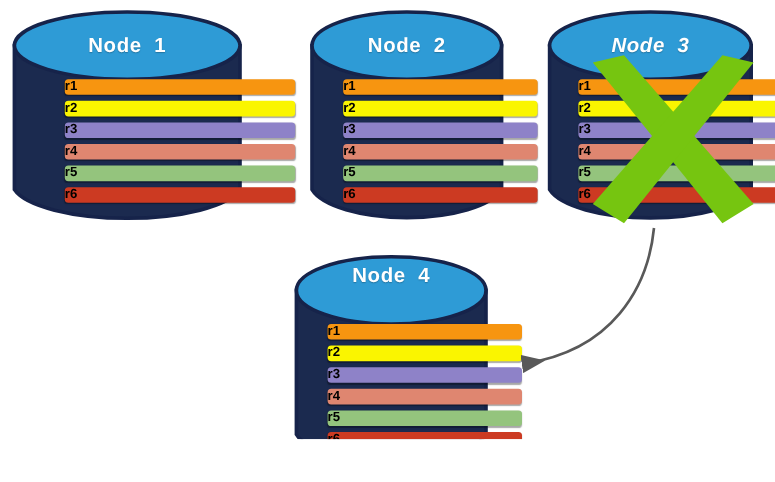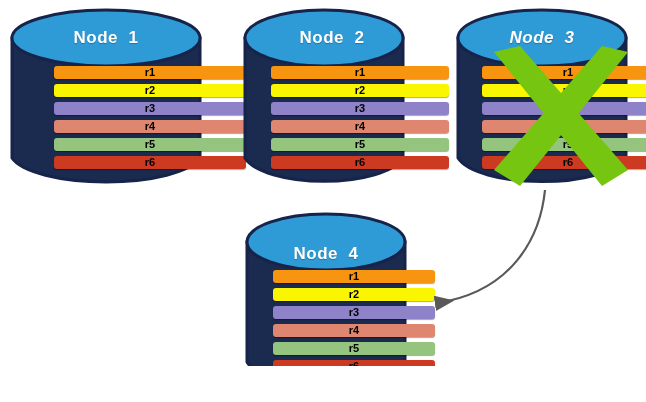--- a/index.html
+++ b/index.html
@@ -46,21 +46,21 @@
   }
   .row-bar {
     position: relative;
     height: 13px;
     margin-bottom: 5px;
     border-radius: 3px;
     color: #000000;
     font-weight: bold;
     font-size: 11px;
     line-height: 13px;
-    text-align: center;
+    text-align: left;
     box-shadow: 0 1px 1px rgba(0,0,0,0.35);
   }
   .row-bar:last-child {
     margin-bottom: 0;
   }
   .x-mark {
     position: absolute;
     pointer-events: none;
   }
   .arrow-layer {
@@ -99,21 +99,21 @@
       </div>
       <div class="row-bar" style="background:#94C47D;">
         <span>r5</span>
       </div>
       <div class="row-bar" style="background:#CC3A22;">
         <span>r6</span>
       </div>
     </div>
   </div>
 
-  <div class="node" style="left:243px; top:8px; width:162px; height:180px;padding-left:16px;">
+  <div class="node" style="left:258px; top:8px; width:162px; height:180px;">
     <svg width="162" height="180" viewBox="0 0 162 180">
       <path d="M2,30 L2,150 A81,30 0 0 0 160,150 L160,30 Z" fill="#1B2A4F" stroke="#16234A" stroke-width="3"></path>
       <ellipse cx="81" cy="30" rx="79" ry="28" fill="#2E9BD6" stroke="#16234A" stroke-width="3"></ellipse>
     </svg>
     <div class="node-title" style="top:20px;">Node  2</div>
     <div class="rows" style="top:58px; padding:0 28px;">
       <div class="row-bar" style="background:#F79510;">
         <span>r1</span>
       </div>
       <div class="row-bar" style="background:#FAF500;">
@@ -167,21 +167,21 @@
       <polygon points="8,8 34,2 142,126 116,142" fill="#76C510"></polygon>
       <polygon points="142,8 116,2 8,126 34,142" fill="#76C510"></polygon>
     </svg>
   </div>
 
   <div class="node" style="left:245px; top:212px; width:162px; height:180px;">
     <svg width="162" height="180" viewBox="0 0 162 180">
       <path d="M2,30 L2,150 A81,30 0 0 0 160,150 L160,30 Z" fill="#1B2A4F" stroke="#16234A" stroke-width="3"></path>
       <ellipse cx="81" cy="30" rx="79" ry="28" fill="#2E9BD6" stroke="#16234A" stroke-width="3"></ellipse>
     </svg>
-    <div class="node-title" style="top:32px;">Node  4</div>
+    <div class="node-title" style="top:8px;">Node  4</div>
     <div class="rows" style="top:58px; padding:0 28px;">
       <div class="row-bar" style="background:#F79510;">
         <span>r1</span>
       </div>
       <div class="row-bar" style="background:#FAF500;">
         <span>r2</span>
       </div>
       <div class="row-bar" style="background:#8E82C8;">
         <span>r3</span>
       </div>

